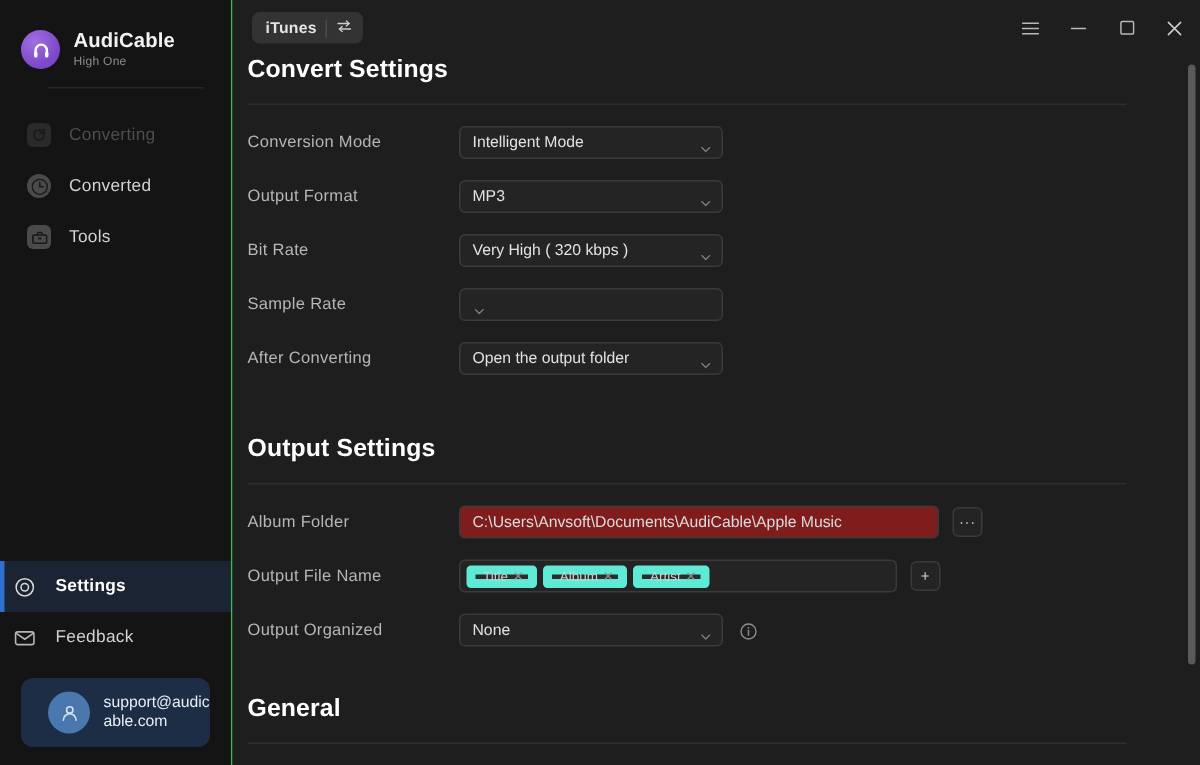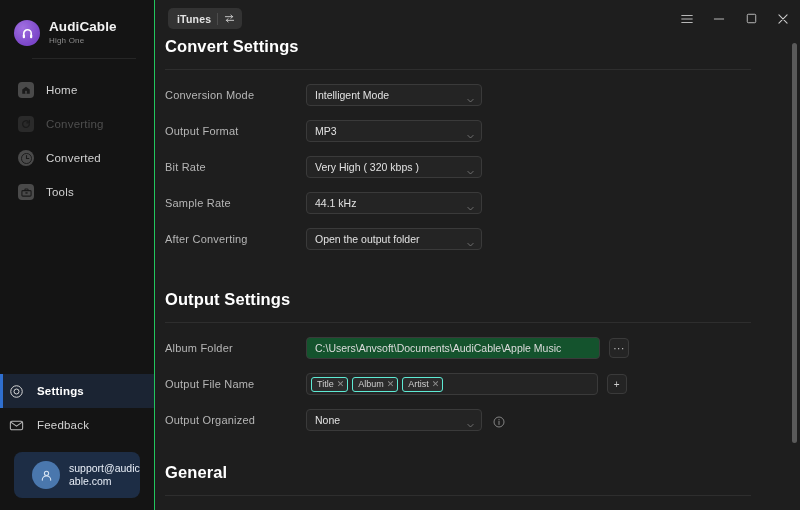--- a/index.html
+++ b/index.html
@@ -236,25 +236,25 @@
     flex: 1 1 auto;
     white-space: nowrap;
     overflow: hidden;
   }
   .chev {
     width: 9px; height: 9px;
     flex: 0 0 9px;
     opacity: .55;
   }
   .textfield {
-    width: 294px;
+    width: 320px;
     height: 22px;
     border: 1px solid #3a3a3a;
     border-radius: 4px;
-    background: #14532d;
+    background: #7f1d1d;
     display: flex;
     align-items: center;
     padding: 0 8px;
     cursor: text;
   }
   .textfield-val {
     font-size: 10.5px;
     color: #dcdcdc;
     white-space: nowrap;
   }
@@ -266,21 +266,21 @@
     background: #242424;
     display: flex;
     align-items: center;
     padding: 0 4px;
     gap: 4px;
   }
   .tag {
     display: inline-flex;
     align-items: center;
     height: 15px;
-    border: 1px solid #5eead4;
+    border: 6px solid #5eead4;
     border-radius: 3px;
     background: #2c2c2c;
     padding: 0 3px 0 5px;
   }
   .tag-label {
     font-size: 9px;
     color: #cfcfcf;
   }
   .tag-x {
     font-size: 9px;
@@ -343,29 +343,20 @@
       </div>
       <div class="brand-text">
         <div class="brand-title">AudiCable</div>
         <div class="brand-sub">High One</div>
       </div>
     </div>
     <div class="brand-divider"></div>
 
     <nav class="nav">
 
-      <div class="nav-item">
-        <span class="nav-ico">
-          <svg width="10" height="10" viewBox="0 0 24 24">
-            <path d="M3 11 L12 4 L21 11 V21 H3 Z" fill="#1a1a1a"></path>
-            <rect x="10" y="14" width="4" height="7" fill="#4a4a4a"></rect>
-          </svg>
-        </span>
-        <span class="nav-label">Home</span>
-      </div>
 
       <div class="nav-item dim">
         <span class="nav-ico">
           <svg width="10" height="10" viewBox="0 0 24 24">
             <path d="M20 12 a8 8 0 1 1 -3-6.2" fill="none" stroke="#1a1a1a" stroke-width="3" stroke-linecap="round"></path>
             <path d="M20 3 V9 H14" fill="none" stroke="#1a1a1a" stroke-width="3" stroke-linecap="round"></path>
           </svg>
         </span>
         <span class="nav-label">Converting</span>
       </div>
@@ -504,21 +495,20 @@
               <svg width="9" height="9" viewBox="0 0 24 24">
                   <path d="M5 9 L12 16 L19 9" fill="none" stroke="#c8c8c8" stroke-width="2.2" stroke-linecap="round" stroke-linejoin="round"></path>
                 </svg>
             </span>
           </div>
         </div>
 
         <div class="row">
           <span class="row-label">Sample Rate</span>
           <div class="select">
-            <span class="select-val">44.1 kHz</span>
             <span class="chev">
               <svg width="9" height="9" viewBox="0 0 24 24">
                   <path d="M5 9 L12 16 L19 9" fill="none" stroke="#c8c8c8" stroke-width="2.2" stroke-linecap="round" stroke-linejoin="round"></path>
                 </svg>
             </span>
           </div>
         </div>
 
         <div class="row">
           <span class="row-label">After Converting</span>

